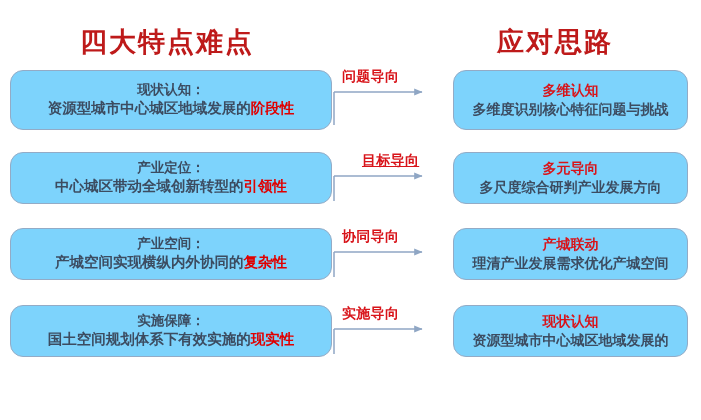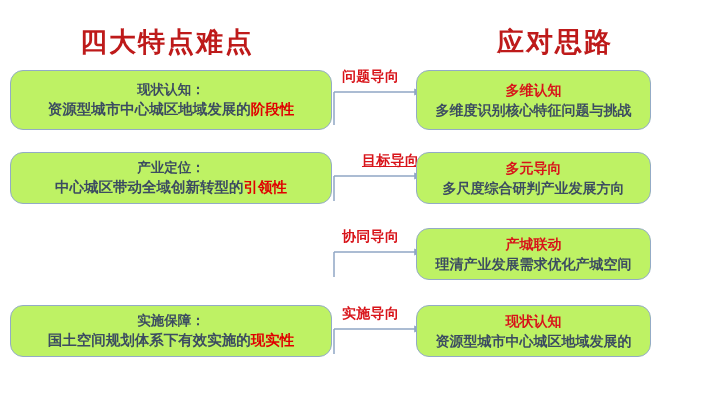--- a/index.html
+++ b/index.html
@@ -34,49 +34,50 @@
   }
   .heading-left  { left: 80px; }
   .heading-right { left: 497px; }
 
   
   .node {
     position: absolute;
     box-sizing: border-box;
     border: 1.6px solid #93ABC6;
     border-radius: 13px;
-    background: #bef264;
+    background: #7dd3fc;
     display: flex;
     flex-direction: column;
     align-items: center;
     justify-content: center;
     line-height: 1.32;
     color: #3C4C61;
     text-align: center;
   }
   .node-left  { left: 10px;  width: 322px; }
-  .node-right { left: 416px; width: 235px; }
+  .node-right { left: 453px; width: 235px; }
 
   .node-r1 { top: 70px;  height: 60px; }
   .node-r2 { top: 152px; height: 52px; justify-content: center; }
   .node-r3 { top: 228px; height: 52px; }
   .node-r4 { top: 305px; height: 52px; }
 
   .node .line1 {
     font-size: 13.5px;
     font-weight: bold;
     color: #3C4C61;
     white-space: nowrap;
   }
   .node .line2 {
     font-size: 14.5px;
     font-weight: bold;
     color: #3C4C61;
     white-space: nowrap;
     margin-top: 1px;
+    font-family: Liberation Mono, monospace;
   }
   .node-right .line1 {
     font-size: 14px;
     font-weight: bold;
     color: #D8141A;
   }
   .node-right .line2 {
     font-size: 14px;
     font-weight: bold;
     color: #3C4C61;
@@ -167,20 +168,24 @@
   <div class="node node-left node-r2">
     <div class="line1">产业定位：</div>
     <div class="line2"><span>中心城区带动全域创新转型的</span><span class="hl">引领性</span></div>
   </div>
   <div class="conn-label conn-label-2">目标导向</div>
   <div class="node node-right node-r2">
     <div class="line1">多元导向</div>
     <div class="line2">多尺度综合研判产业发展方向</div>
   </div>
 
+  <div class="node node-left node-r3">
+    <div class="line1">产业空间：</div>
+    <div class="line2"><span>产城空间实现横纵内外协同的</span><span class="hl">复杂性</span></div>
+  </div>
   <div class="conn-label conn-label-3">协同导向</div>
   <div class="node node-right node-r3">
     <div class="line1">产城联动</div>
     <div class="line2">理清产业发展需求优化产城空间</div>
   </div>
 
   <div class="node node-left node-r4">
     <div class="line1">实施保障：</div>
     <div class="line2"><span>国土空间规划体系下有效实施的</span><span class="hl">现实性</span></div>
   </div>

